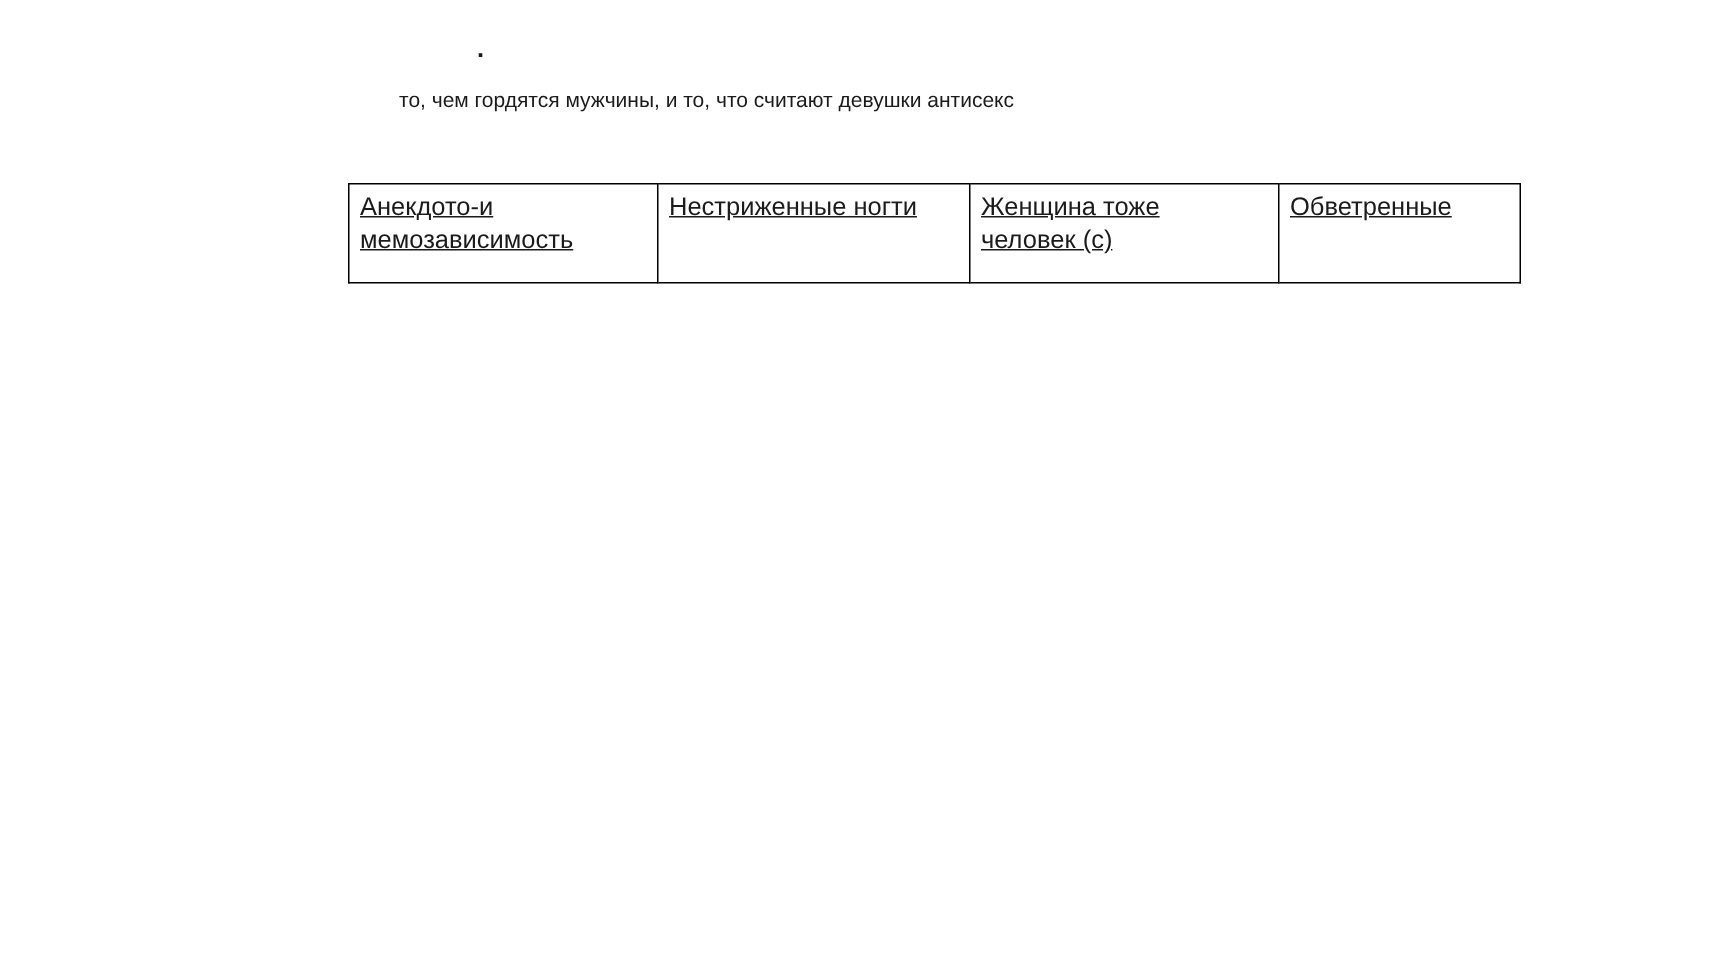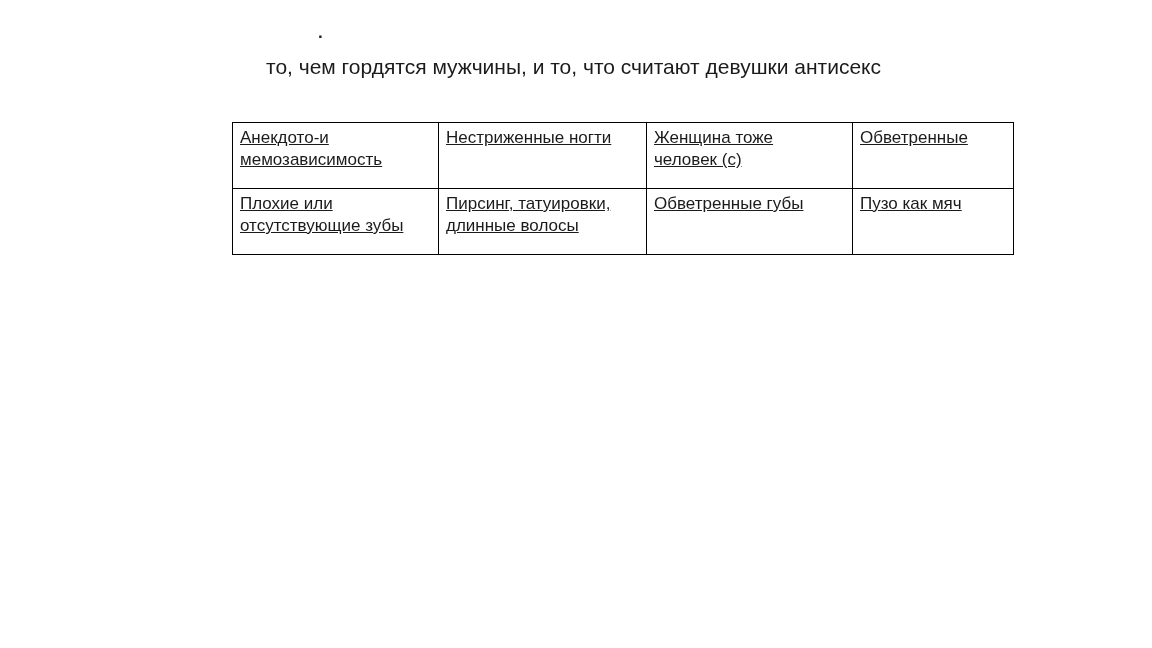--- a/index.html
+++ b/index.html
@@ -20,21 +20,21 @@
     left: 318px;
     top: 22px;
     font-size: 17px;
     line-height: 21px;
     font-weight: bold;
   }
   .doc-header {
     position: absolute;
     left: 266px;
     top: 56px;
-    font-size: 21px;
+    font-size: 14px;
     line-height: 21.5px;
     white-space: nowrap;
   }
   .doc-header p {
     margin: 0;
     padding: 0;
   }
   table.doc-table {
     position: absolute;
     left: 232px;
@@ -70,22 +70,14 @@
 <table class="doc-table">
   <tbody>
       <tr>
     <td class="col-1">Анекдото-и
 мемозависимость</td>
     <td class="col-2">Нестриженные ногти</td>
     <td class="col-3">Женщина тоже
 человек (с)</td>
     <td class="col-4">Обветренные</td>
   </tr>
-  <tr>
-    <td class="col-1">Плохие или
-отсутствующие зубы</td>
-    <td class="col-2">Пирсинг, татуировки,
-длинные волосы</td>
-    <td class="col-3">Обветренные губы</td>
-    <td class="col-4">Пузо как мяч</td>
-  </tr>
 </tbody>
   </table>
 
 </body></html>

